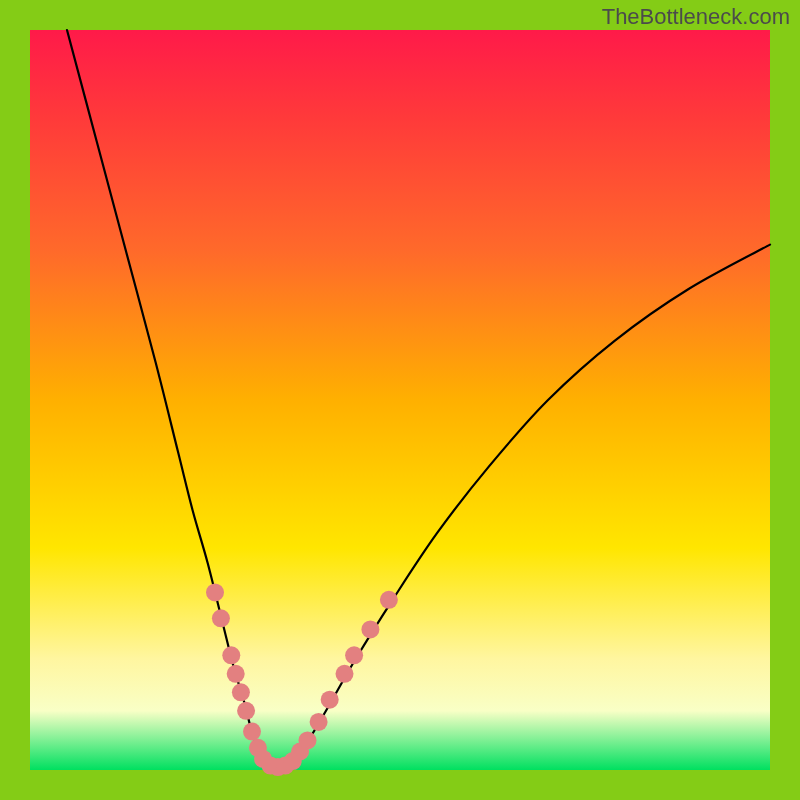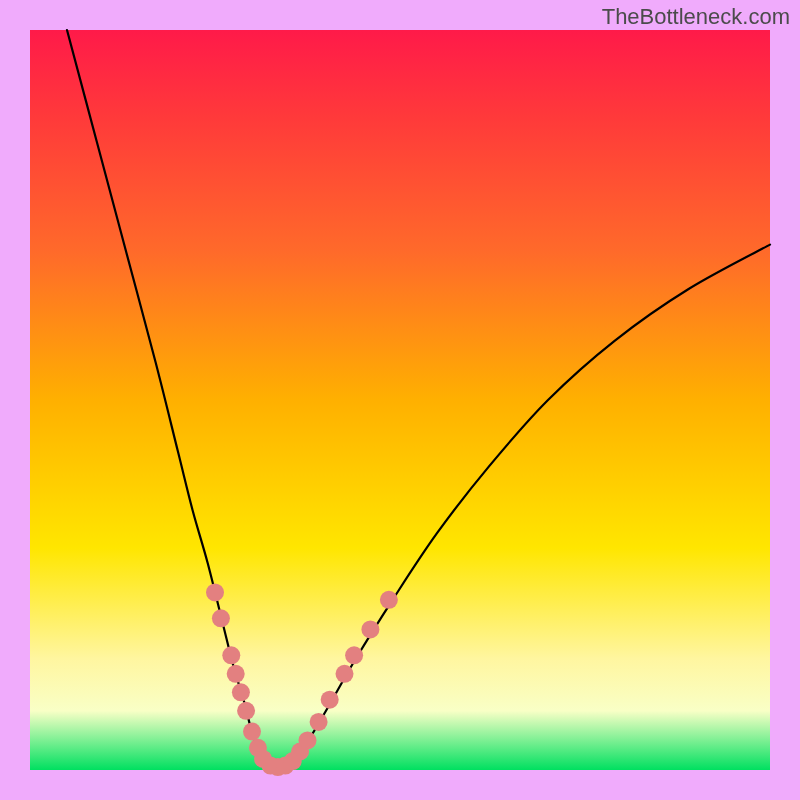--- a/index.html
+++ b/index.html
@@ -10,21 +10,21 @@
     overflow: hidden;
     background: #000;
     font-family: Arial, Helvetica, sans-serif;
   }
   .frame {
     position: absolute;
     left: 0;
     top: 0;
     width: 800px;
     height: 800px;
-    background: #f0abfc;
+    background: #84cc16;
   }
   .plot-area {
     position: absolute;
     left: 30px;
     top: 30px;
     width: 740px;
     height: 740px;
     
     background: linear-gradient(
       to bottom,

